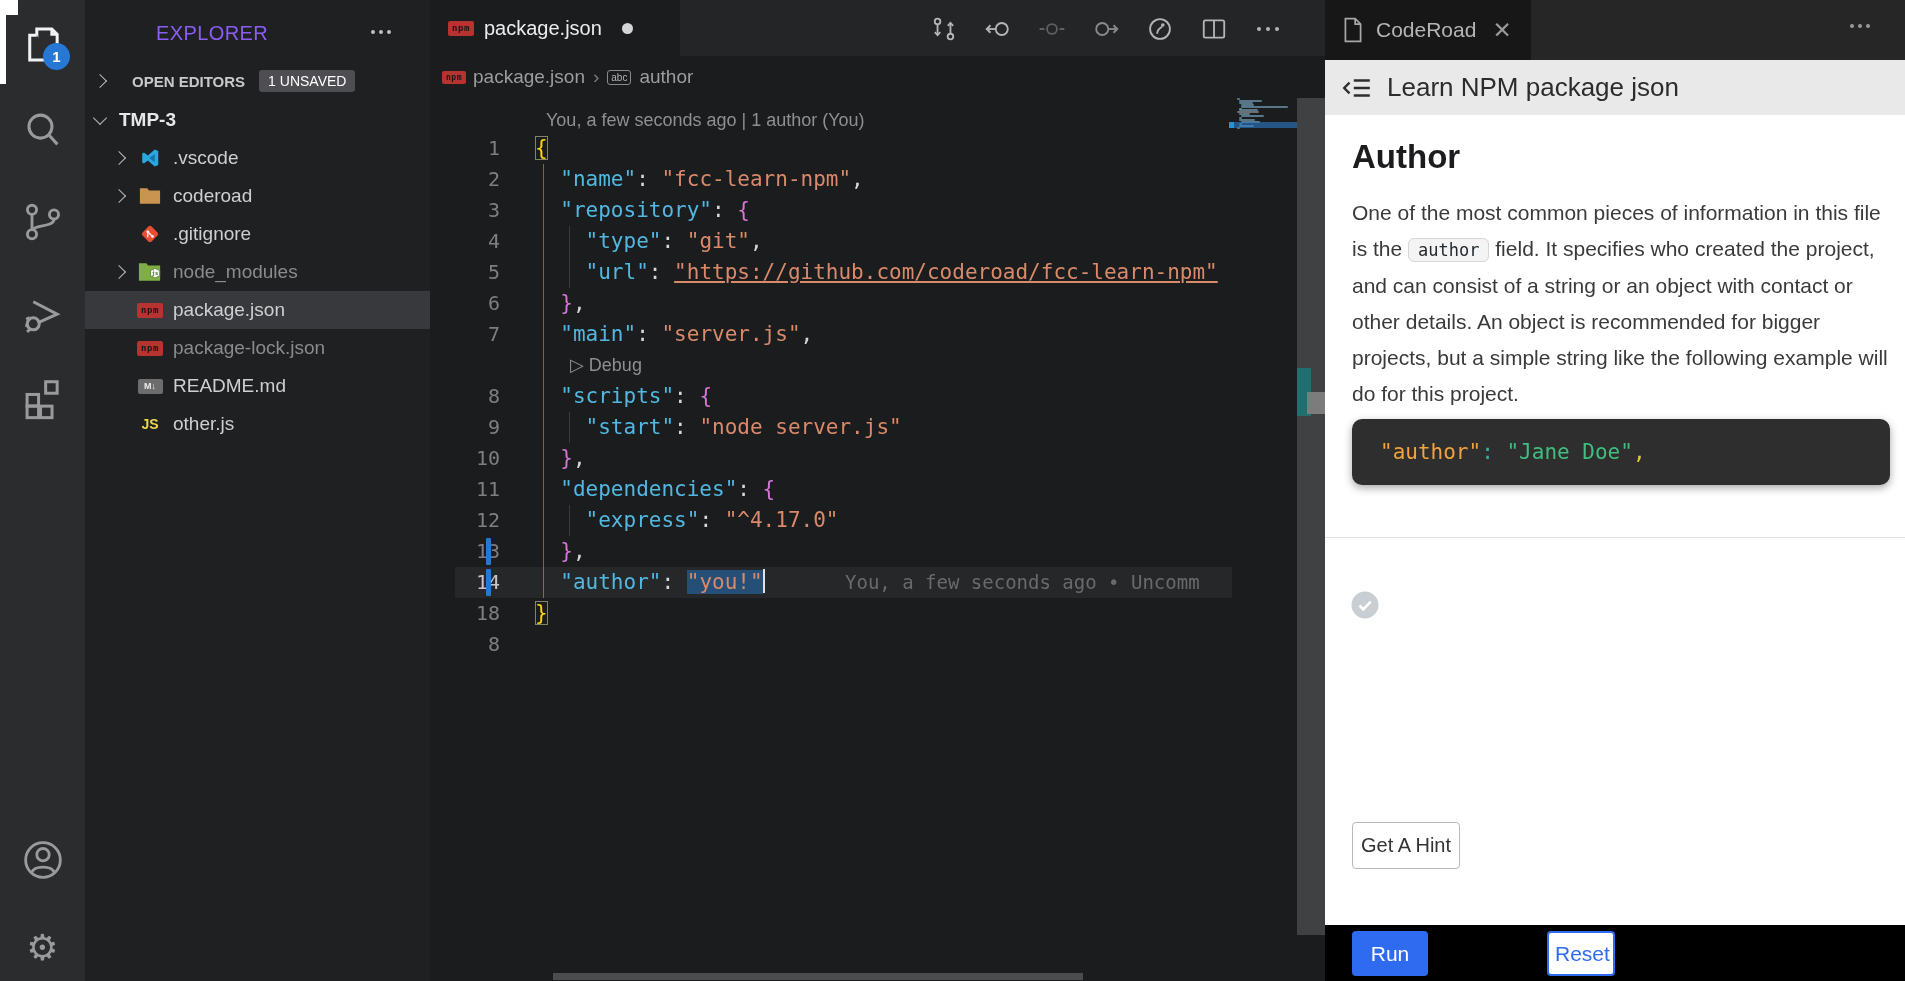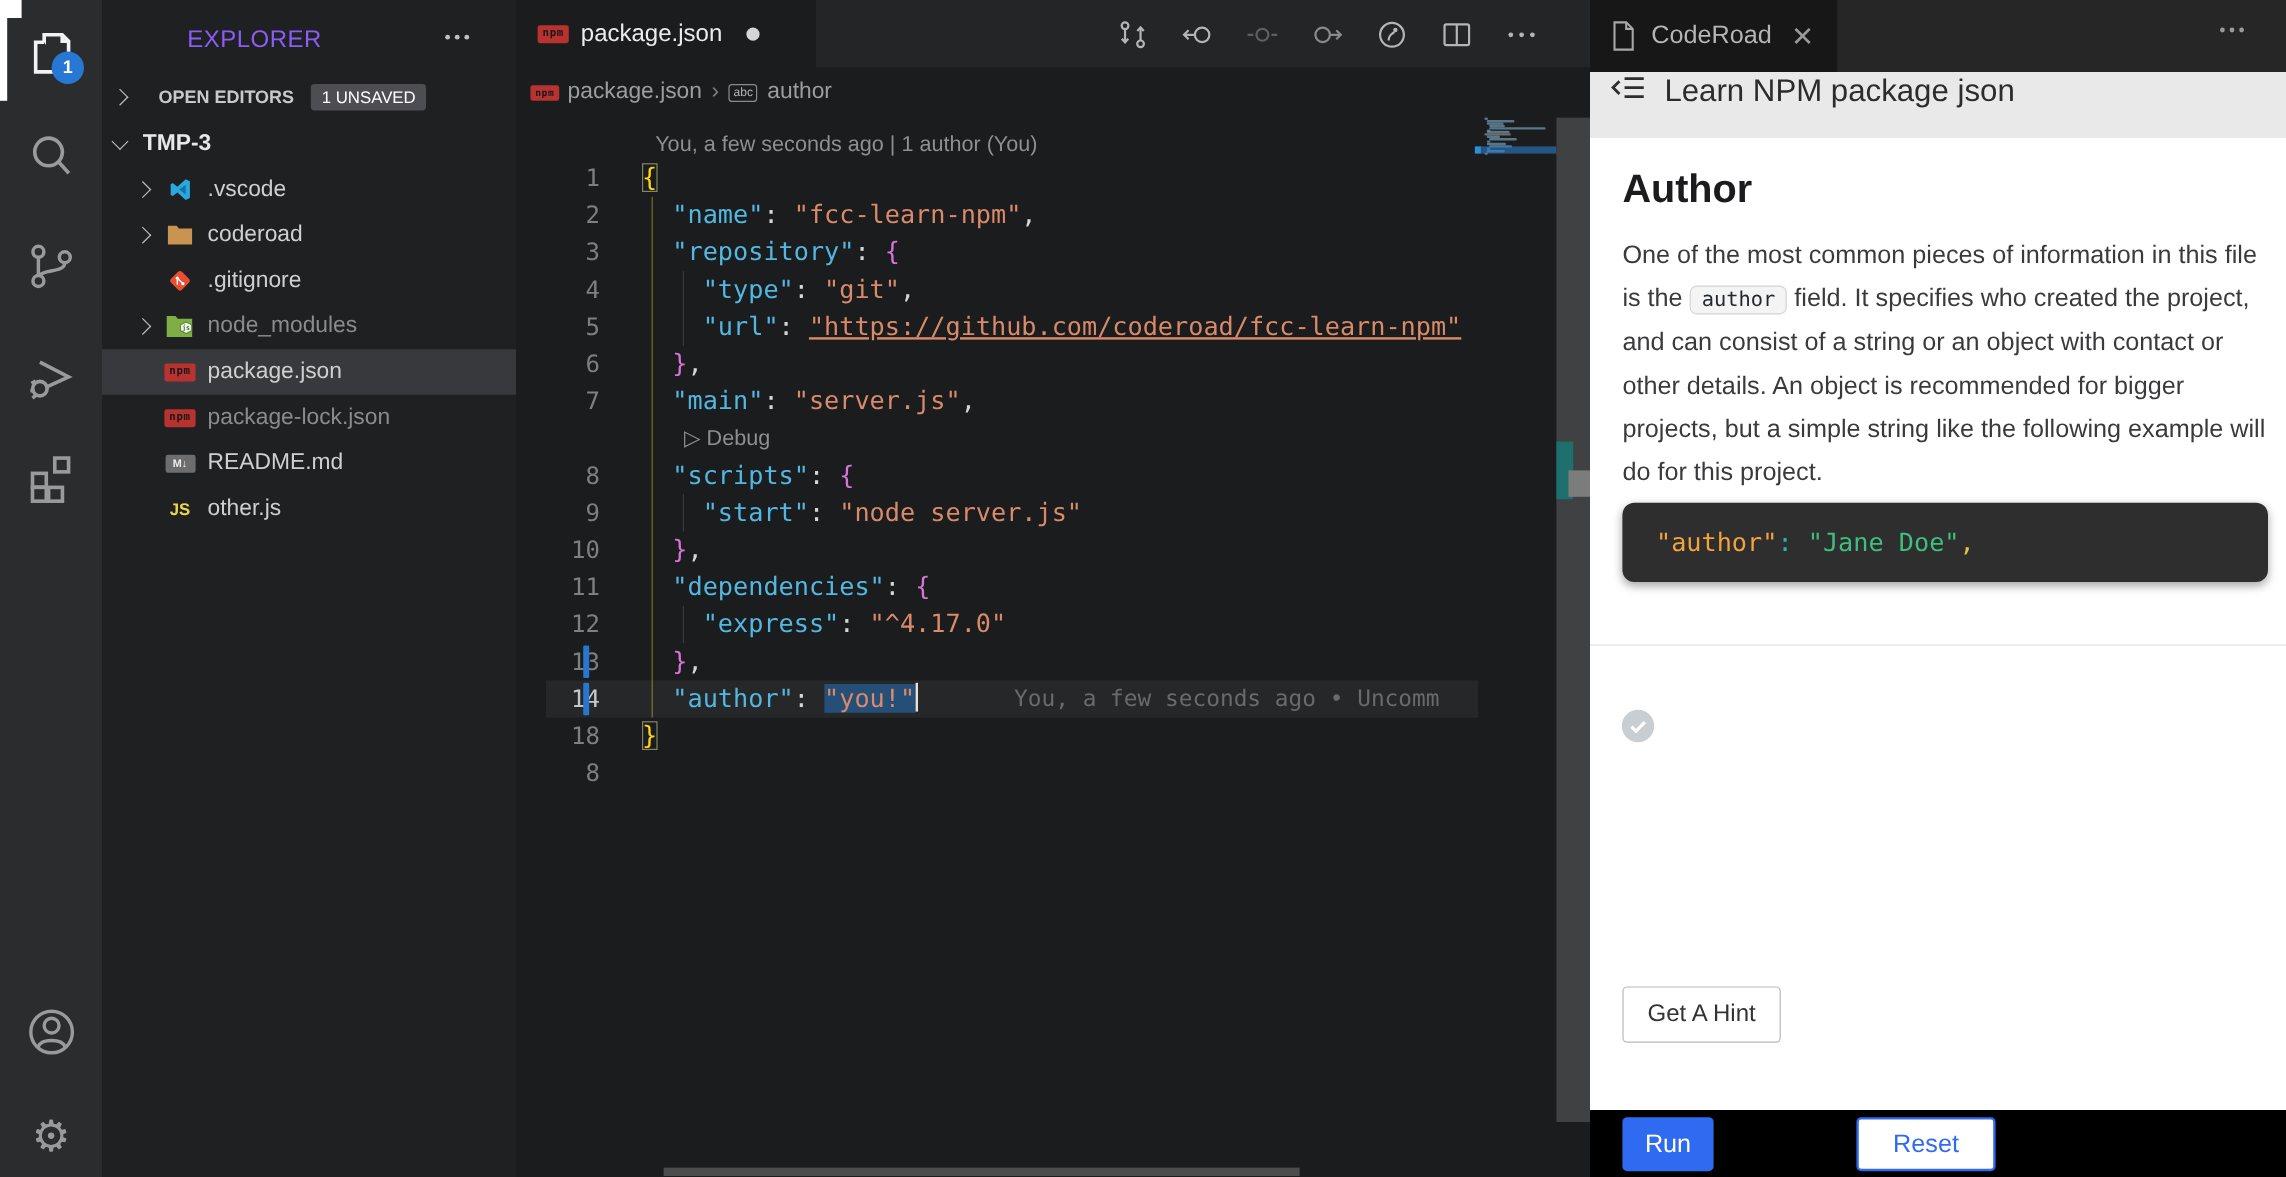--- a/index.html
+++ b/index.html
@@ -86,40 +86,40 @@
   #vstrip-teal{left:1297px;top:368px;width:14px;height:48px;background:#1f6f6f;}
   #vstrip-gray{left:1307px;top:392px;width:21px;height:22px;background:#7c7c7c;}
   #hscroll{left:553px;top:973px;width:530px;height:7px;background:#4c4c4c;}
 
   
   #cr-tabbar{left:1325px;top:0;width:580px;height:60px;background:#262626;}
   #cr-tab{left:1325px;top:0;width:206px;height:60px;background:#171717;display:flex;align-items:center;cursor:pointer;}
   #cr-tab .lbl{color:#b5b5b5;font-size:21px;margin-left:12px;}
   #cr-close{color:#9a9a9a;font-size:23px;margin-left:16px;cursor:pointer;}
   #cr-more{left:1848px;top:16px;color:#9a9a9a;}
-  #cr-header{left:1325px;top:60px;width:580px;height:55px;background:#e9e9ea;display:flex;align-items:flex-start;}
+  #cr-header{left:1325px;top:60px;width:580px;height:55px;background:#e9e9ea;display:flex;align-items:center;}
   #cr-title{color:#2c2c2c;font-size:26px;margin-left:14px;}
   #cr-content{left:1325px;top:115px;width:580px;height:810px;background:#ffffff;}
   #cr-heading{position:absolute;left:27px;top:23px;font-size:33px;font-weight:bold;color:#1c1c1e;}
   #cr-para{position:absolute;left:27px;top:80px;width:540px;font-size:21px;line-height:36px;color:#3a3a3c;}
   .chip{font-family:"DejaVu Sans Mono",monospace;font-size:17px;background:#f4f4f4;border:1px solid #d6d6d6;
         border-radius:6px;padding:1px 9px;color:#24292f;white-space:nowrap;}
   #cr-snippet{position:absolute;left:27px;top:304px;width:538px;height:66px;background:#2e2e2e;border-radius:10px;
               box-shadow:0 3px 8px rgba(0,0,0,.35);display:flex;align-items:center;}
   #cr-snippet .code{font-family:"DejaVu Sans Mono",monospace;font-size:21px;margin-left:28px;white-space:pre;}
   .stk.a{color:#f2a33c;}.stk.t{color:#2bb5a0;}.stk.g{color:#3fbf7f;}.stk.y{color:#e8c23a;}.stk.w{color:#ddd;}
   #cr-divider{position:absolute;left:0;top:422px;width:580px;height:1px;background:#e2e2e2;}
   #cr-check{position:absolute;left:25px;top:475px;}
   #cr-task{position:absolute;left:75px;top:472px;width:472px;font-size:21px;line-height:36px;color:#3a3a3c;}
   #hint-btn{position:absolute;left:27px;top:707px;background:#fff;border:1px solid #b9b9b9;border-radius:4px;
-            font-size:20px;color:#333;padding:11px 20px;cursor:pointer;font-family:"Liberation Sans",sans-serif;}
+            font-size:20px;color:#333;padding:11px 8px;cursor:pointer;font-family:"Liberation Sans",sans-serif;}
   #cr-footer{left:1325px;top:925px;width:580px;height:56px;background:#000;}
   #run-btn{position:absolute;left:27px;top:6px;width:76px;height:45px;background:#2e6bf0;border:none;border-radius:4px;
            color:#fff;font-size:21px;cursor:pointer;font-family:"Liberation Sans",sans-serif;}
-  #reset-btn{position:absolute;left:222px;top:6px;width:116px;height:45px;background:#fff;border:2px solid #2e6bf0;
+  #reset-btn{position:absolute;left:222px;top:6px;width:68px;height:45px;background:#fff;border:2px solid #2e6bf0;
              border-radius:4px;color:#2e6bf0;font-size:21px;cursor:pointer;font-family:"Liberation Sans",sans-serif;}
 </style>
 </head>
 <body>
 
 <div id="activity" class="abs">
   <div class="act-icon" style="top:14px;">
     <svg width="46" height="46" viewBox="0 0 26 26" fill="none" stroke="#f2f2f2" stroke-width="1.7">
       <path d="M9.5 4.5h8.5l3 3v12h-11.5z"></path>
       <path d="M18 4.5v3h3"></path>

